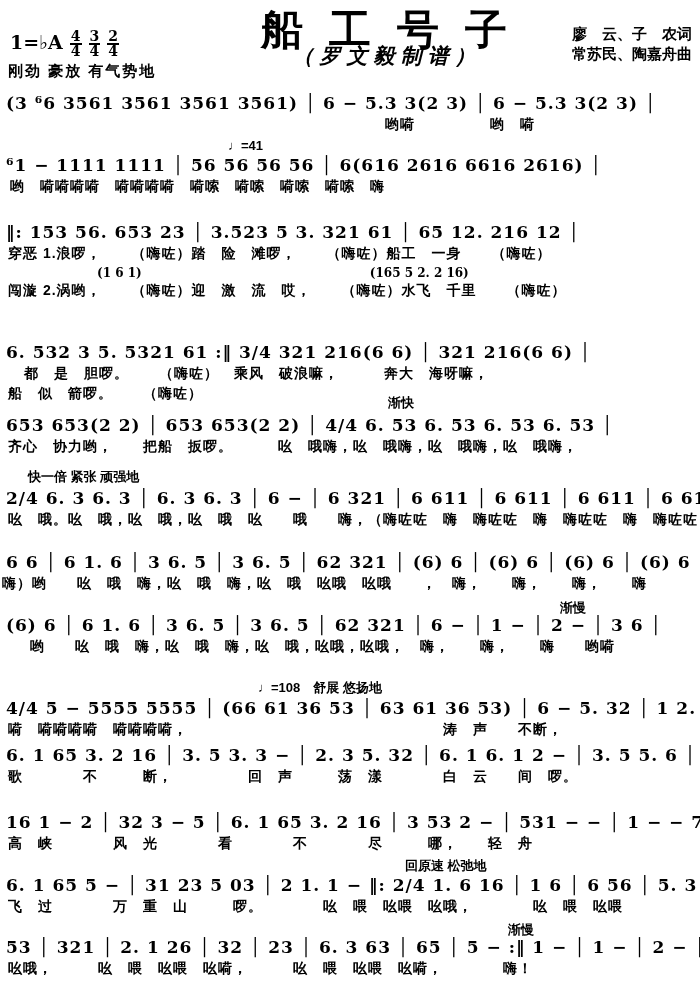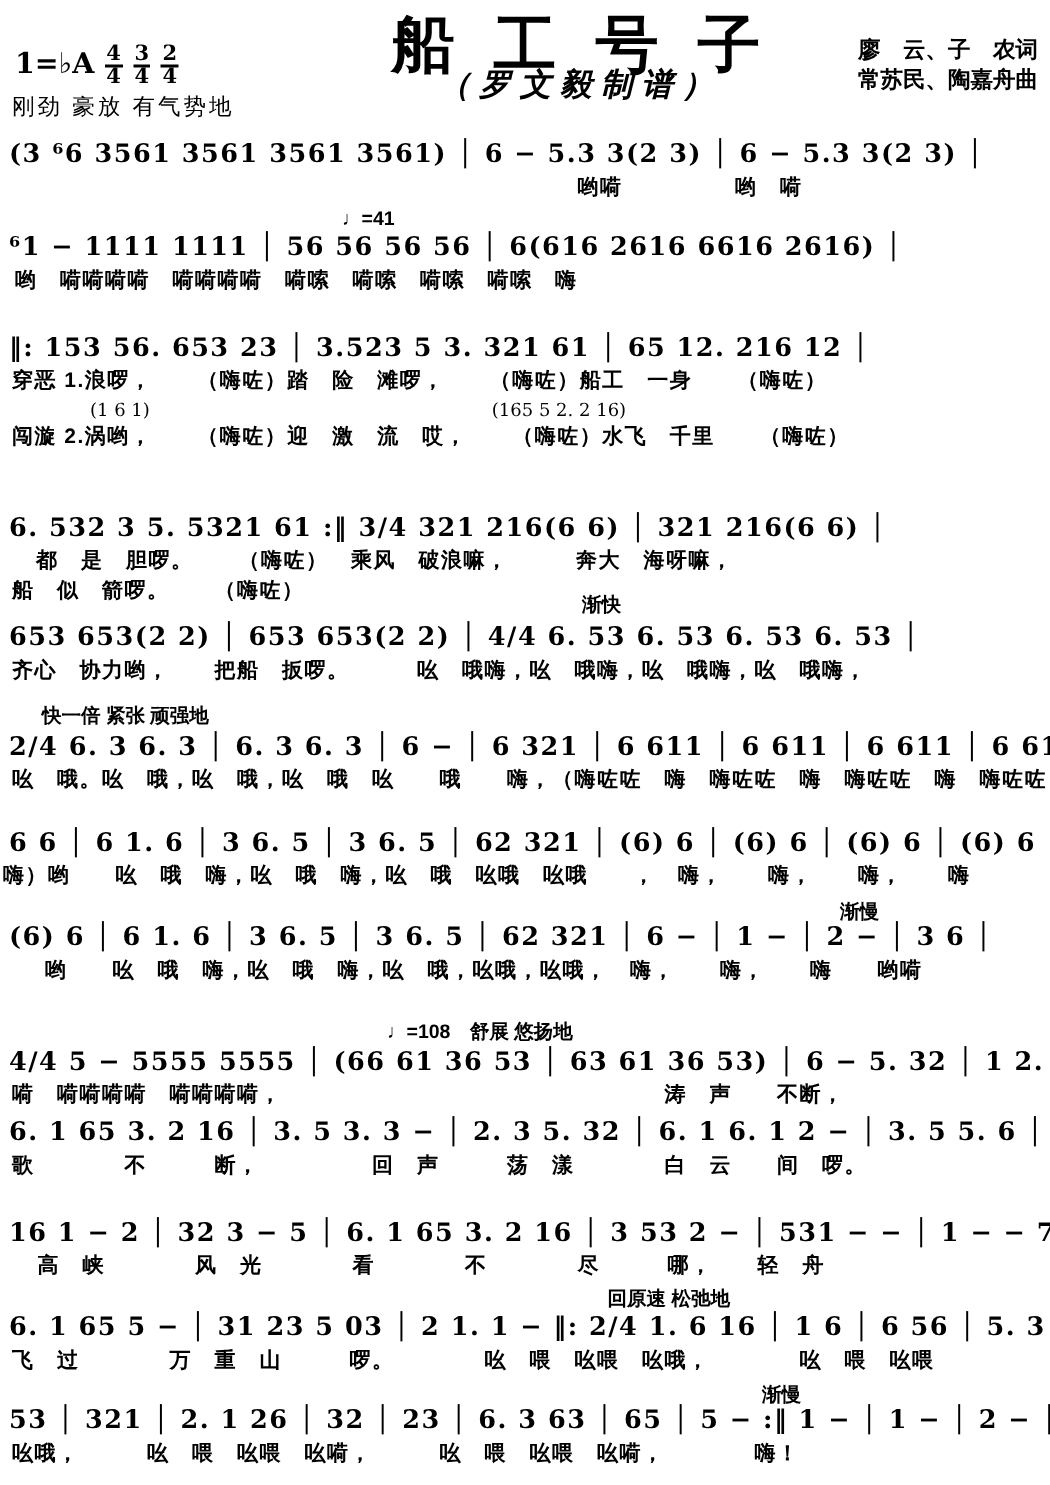--- a/index.html
+++ b/index.html
@@ -11,30 +11,30 @@
          font-family:"DejaVu Sans",sans-serif;padding-left:34px;}
   #subtitle{position:absolute;top:42px;left:0;width:100%;text-align:center;
             font-size:21px;font-weight:bold;font-style:italic;letter-spacing:6px;
             font-family:"DejaVu Serif",serif;padding-left:37px;}
   #keysig{position:absolute;top:30px;left:10px;font-size:19px;font-weight:bold;
           font-family:"DejaVu Serif",serif;white-space:nowrap;}
   .frac{display:inline-block;text-align:center;vertical-align:middle;
         font-size:14px;line-height:13px;margin-left:7px;font-weight:bold;}
   .frac .n{display:block;border-bottom:2px solid #000;padding:0 1px;}
   .frac .d{display:block;}
-  #expression{position:absolute;top:62px;left:8px;font-size:15px;font-weight:normal;letter-spacing:2px;}
+  #expression{position:absolute;top:62px;left:8px;font-size:15px;font-weight:bold;letter-spacing:2px;}
   #credits{position:absolute;top:24px;right:8px;text-align:right;font-size:15px;
            font-weight:bold;line-height:20px;}
   
   .system{position:absolute;left:0;width:567px;}
   .notation{font-family:"DejaVu Serif",serif;font-weight:bold;font-size:17px;
             white-space:nowrap;letter-spacing:1px;padding-left:6px;}
   .lyrics{font-size:14px;font-weight:bold;white-space:nowrap;margin-top:3px;letter-spacing:1px;}
-  .smallnotes{font-family:"DejaVu Serif",serif;font-weight:normal;font-size:12px;
-              white-space:nowrap;margin-top:2px;}
+  .smallnotes{font-family:"DejaVu Serif",serif;font-weight:bold;font-size:12px;
+              white-space:nowrap;margin-top:2px;margin-left:37px;}
   .mark{position:absolute;font-size:13px;font-weight:bold;white-space:nowrap;}
 </style>
 </head>
 <body>
 
 <div id="page">
 
   <div id="title">船工号子</div>
   <div id="subtitle">（罗文毅制谱）</div>
 
@@ -101,21 +101,21 @@
     <div class="lyrics" style="padding-left:8px">嗬　嗬嗬嗬嗬　嗬嗬嗬嗬，　　　　　　　　　　　　　　　　　涛　声　　不断，</div>
   </div>
 
   <div class="system" style="top:745px">
     <div class="notation">6. 1 65 3. 2 16 │ 3. 5 3. 3 − │ 2. 3 5. 32 │ 6. 1 6. 1 2 − │ 3. 5 5. 6 │ 2. 1 6 − − │</div>
     <div class="lyrics" style="padding-left:8px">歌　　　　不　　　断，　　　　　回　声　　　荡　漾　　　　白　云　　间　啰。</div>
   </div>
 
   <div class="system" style="top:812px">
     <div class="notation">16 1 − 2 │ 32 3 − 5 │ 6. 1 65 3. 2 16 │ 3 53 2 − │ 531 − − │ 1 − − 7 │</div>
-    <div class="lyrics" style="padding-left:25px">高　峡　　　　风　光　　　　看　　　　不　　　　尽　　　哪，　　轻　舟</div>
+    <div class="lyrics" style="padding-left:8px">高　峡　　　　风　光　　　　看　　　　不　　　　尽　　　哪，　　轻　舟</div>
   </div>
 
   <div class="system" style="top:875px">
     <div class="mark" style="left:405px;top:-18px">回原速 松弛地</div>
     <div class="notation">6. 1 65 5 − │ 31 23 5 03 │ 2 1. 1 − ‖: 2/4 1. 6 16 │ 1 6 │ 6 56 │ 5. 3 52 │</div>
     <div class="lyrics" style="padding-left:8px">飞　过　　　　万　重　山　　　啰。　　　　吆　喂　吆喂　吆哦，　　　　吆　喂　吆喂</div>
   </div>
 
   <div class="system" style="top:937px">
     <div class="mark" style="left:508px;top:-16px">渐慢</div>

